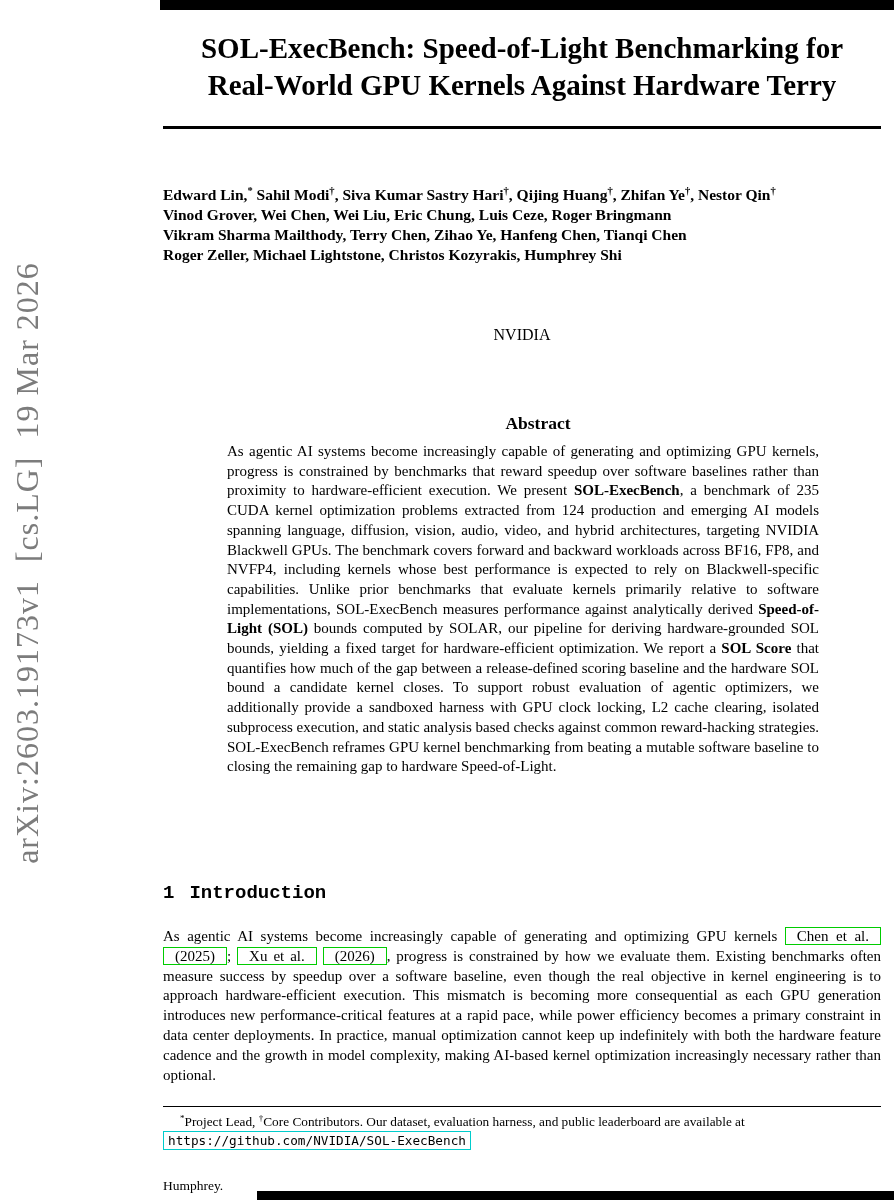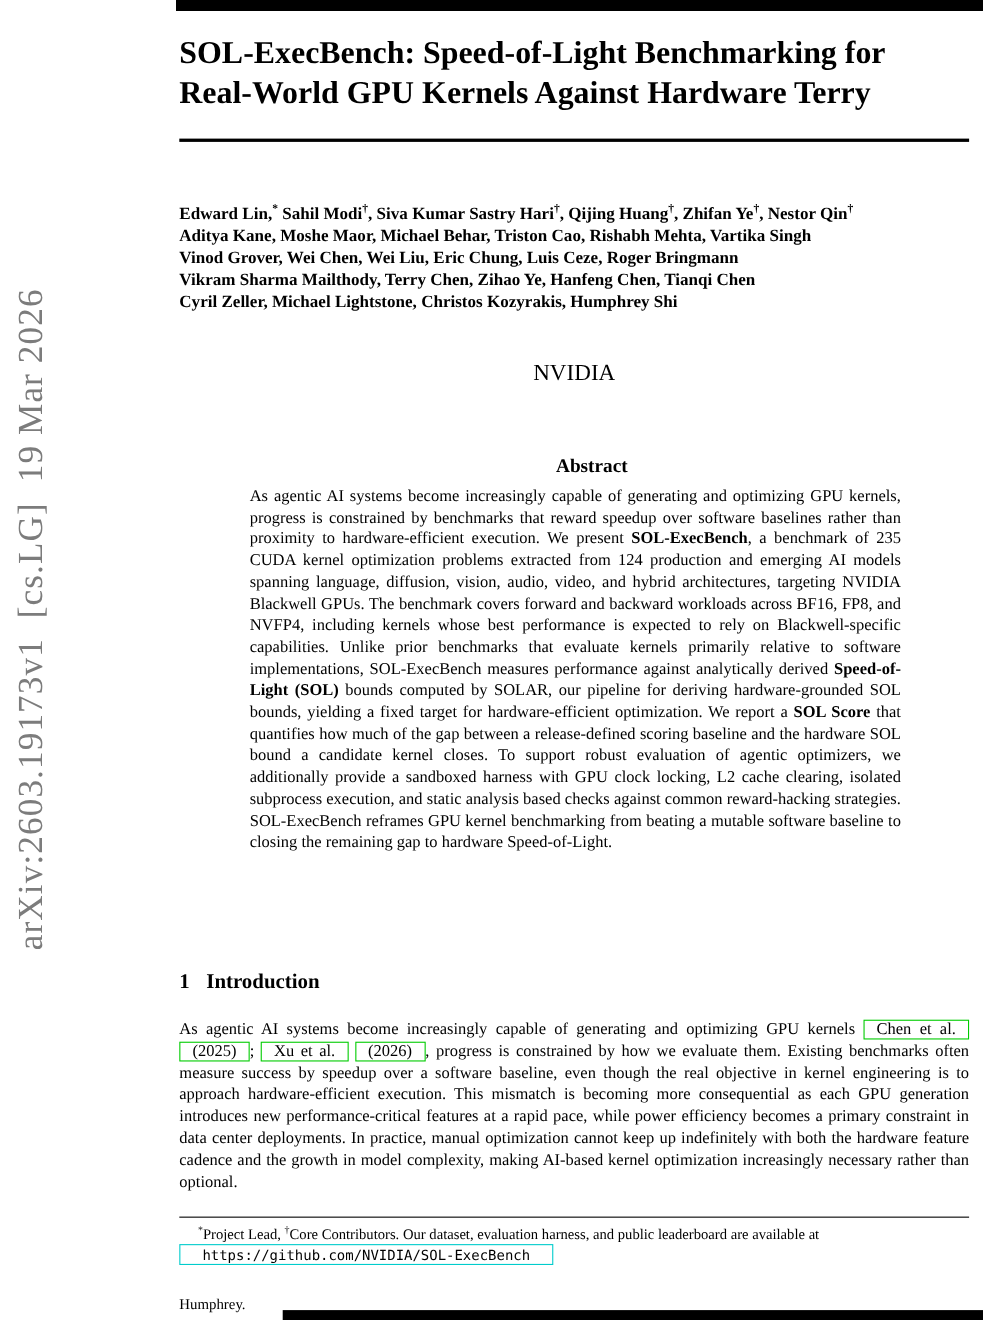--- a/index.html
+++ b/index.html
@@ -46,21 +46,21 @@
     top: 0;
     width: 718px;
     height: 1200px;
   }
   .title {
     position: absolute;
     top: 30px;
     left: 0;
     width: 718px;
     margin: 0;
-    text-align: left;
+    text-align: center;
     font-size: 29px;
     font-weight: bold;
     line-height: 37px;
   }
   .title-rule {
     position: absolute;
     top: 126px;
     left: 0;
     width: 718px;
     height: 2.5px;
@@ -75,21 +75,21 @@
     font-size: 15.5px;
     line-height: 20px;
   }
   sup { font-size: 68%; line-height: 0; }
   .affiliation {
     position: absolute;
     top: 326px;
     left: 0;
     width: 718px;
     text-align: center;
-    font-size: 21px;
+    font-size: 16px;
   }
   .abstract-heading {
     position: absolute;
     top: 397px;
     left: 0;
     width: 718px;
     margin: 16px;
     text-align: center;
     font-size: 17.5px;
     font-weight: bold;
@@ -105,20 +105,21 @@
     text-align: justify;
   }
   .section-heading {
     position: absolute;
     top: 882px;
     left: 0;
     width: 718px;
     margin: 0;
     font-size: 19px;
     font-weight: bold;
+    font-family: Liberation Mono, monospace;
   }
   .section-heading .secnum { margin-right: 15px; }
   .intro-body {
     position: absolute;
     top: 927px;
     left: 0;
     width: 718px;
     margin: 0;
     font-size: 15px;
     line-height: 19.8px;
@@ -149,21 +150,21 @@
     text-indent: 17px;
   }
   .url-link {
     display: inline-block;
     text-indent: 0;
     color: #000000;
     text-decoration: none;
     font-family: "DejaVu Sans Mono", "Liberation Mono", monospace;
     font-size: 12.7px;
     border: 1.5px solid var(--url-border, #00cccc);
-    padding: 0 20px;
+    padding: 0 4px;
     cursor: pointer;
   }
   .preprint {
     position: absolute;
     top: 1178px;
     left: 0;
     font-size: 13.5px;
   }
 </style>
 </head>
@@ -177,24 +178,23 @@
   <div class="watermark">arXiv:2603.19173v1  [cs.LG]  19 Mar 2026</div>
 
   <div class="content">
 
     <h1 class="title"><span>SOL-ExecBench: Speed-of-Light Benchmarking for</span><br><span>Real-World GPU Kernels Against Hardware Terry</span></h1>
 
     <div class="title-rule"></div>
 
     <div class="authors">
       <div>Edward Lin,<sup>*</sup> Sahil Modi<sup>†</sup>, Siva Kumar Sastry Hari<sup>†</sup>, Qijing Huang<sup>†</sup>, Zhifan Ye<sup>†</sup>, Nestor Qin<sup>†</sup></div>
-      <div>Aditya Kane, Moshe Maor, Michael Behar, Triston Cao, Rishabh Mehta, Vartika Singh</div>
       <div>Vinod Grover, Wei Chen, Wei Liu, Eric Chung, Luis Ceze, Roger Bringmann</div>
       <div>Vikram Sharma Mailthody, Terry Chen, Zihao Ye, Hanfeng Chen, Tianqi Chen</div>
-      <div>Cyril Zeller, Michael Lightstone, Christos Kozyrakis, Humphrey Shi</div>
+      <div>Roger Zeller, Michael Lightstone, Christos Kozyrakis, Humphrey Shi</div>
     </div>
 
     <div class="affiliation">NVIDIA</div>
 
     <h2 class="abstract-heading">Abstract</h2>
 
     <p class="abstract-body"><span>As agentic AI systems become increasingly capable of generating and optimizing GPU kernels, progress is constrained by benchmarks that reward speedup over software baselines rather than proximity to hardware-efficient execution. We present </span><b>SOL-ExecBench</b><span>, a benchmark of 235 CUDA kernel optimization problems extracted from 124 production and emerging AI models spanning language, diffusion, vision, audio, video, and hybrid architectures, targeting NVIDIA Blackwell GPUs. The benchmark covers forward and backward workloads across BF16, FP8, and NVFP4, including kernels whose best performance is expected to rely on Blackwell-specific capabilities. Unlike prior benchmarks that evaluate kernels primarily relative to software implementations, SOL-ExecBench measures performance against analytically derived </span><b>Speed-of-Light (SOL)</b><span> bounds computed by SOLAR, our pipeline for deriving hardware-grounded SOL bounds, yielding a fixed target for hardware-efficient optimization. We report a </span><b>SOL Score</b><span> that quantifies how much of the gap between a release-defined scoring baseline and the hardware SOL bound a candidate kernel closes. To support robust evaluation of agentic optimizers, we additionally provide a sandboxed harness with GPU clock locking, L2 cache clearing, isolated subprocess execution, and static analysis based checks against common reward-hacking strategies. SOL-ExecBench reframes GPU kernel benchmarking from beating a mutable software baseline to closing the remaining gap to hardware Speed-of-Light.</span></p>
 
     <h2 class="section-heading"><span class="secnum">1</span><span>Introduction</span></h2>
 

